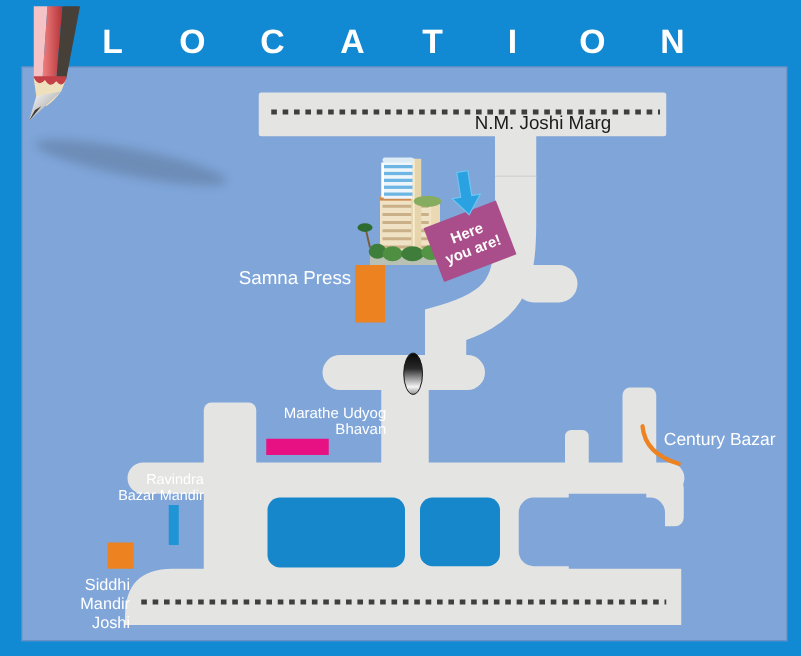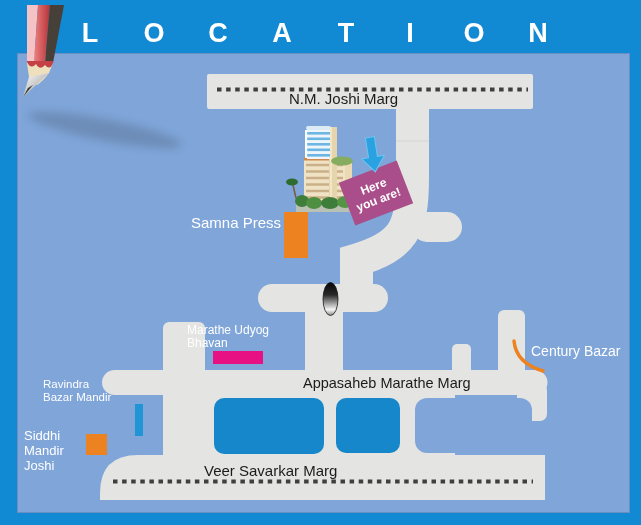--- a/index.html
+++ b/index.html
@@ -9,21 +9,21 @@
   }
   html,body{margin:0;padding:0;}
   body{font-family:"Liberation Sans", sans-serif;}
   #stage{position:relative;width:641px;height:525px;background:var(--frame);overflow:hidden;}
   #maparea{position:absolute;left:17px;top:53px;width:613px;height:460px;background:var(--map);
            box-shadow:inset 0 0 0 1px rgba(10,40,90,.18);}
   #mapsvg{position:absolute;left:0;top:0;width:641px;height:525px;}
   .lbl{position:absolute;line-height:1.12;}
   .lbl-dark{color:var(--tdark);}
   .lbl-white{color:var(--white);}
-  .center{text-align:left;}
+  .center{text-align:right;}
   .right{text-align:right;}
   .title-letter{position:absolute;top:18px;width:50px;text-align:center;color:var(--white);
                 font-size:27px;font-weight:bold;letter-spacing:0;}
 </style>
 </head>
 <body>
 
 <div id="stage">
 
   <div id="maparea"></div>
@@ -161,30 +161,28 @@
 
   <div class="lbl lbl-dark center" style="left:289px;top:91px;width:200px;font-size:15px;">N.M. Joshi Marg</div>
 
   <div class="lbl lbl-white center" style="left:187px;top:324px;width:122px;font-size:12px;">
     <span>Marathe Udyog</span><br>
     <span>Bhavan</span>
   </div>
 
   <div class="lbl lbl-white right" style="left:178px;top:215px;width:103px;font-size:15px;">Samna Press</div>
 
-  <div class="lbl lbl-dark center" style="left:303px;top:375px;width:200px;font-size:14.5px;">Appasaheb Marathe Marg</div>
 
   <div class="lbl lbl-white" style="left:531px;top:344px;width:100px;font-size:14px;">Century Bazar</div>
 
   <div class="lbl lbl-white center" style="left:43px;top:378px;width:120px;font-size:11.5px;">
     <span>Ravindra</span><br>
     <span>Bazar Mandir</span>
   </div>
 
-  <div class="lbl lbl-white center" style="left:24px;top:428px;width:80px;font-size:13px;line-height:15px;">
+  <div class="lbl lbl-white center" style="left:24px;top:460px;width:80px;font-size:13px;line-height:15px;">
     <span>Siddhi</span><br>
     <span>Mandir</span><br>
     <span>Joshi</span>
   </div>
 
-  <div class="lbl lbl-dark center" style="left:204px;top:463px;width:200px;font-size:15px;">Veer Savarkar Marg</div>
 
 </div>
 
 </body></html>

